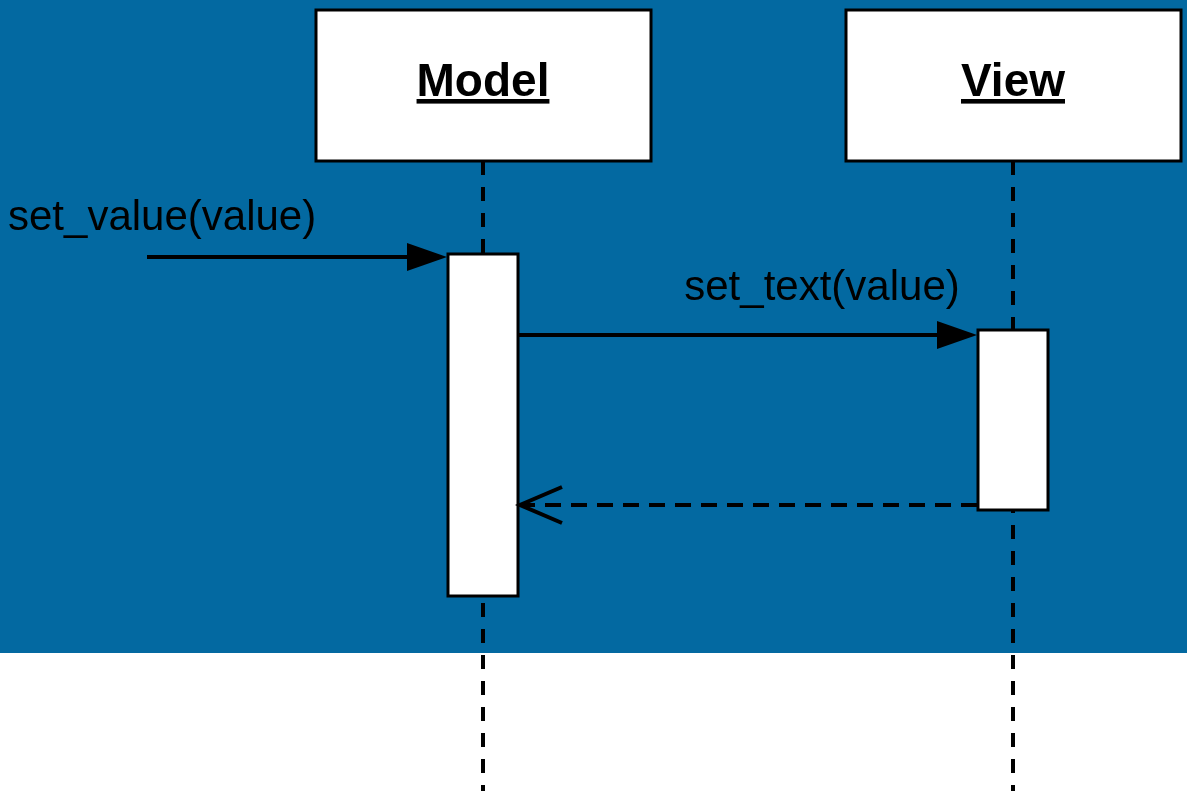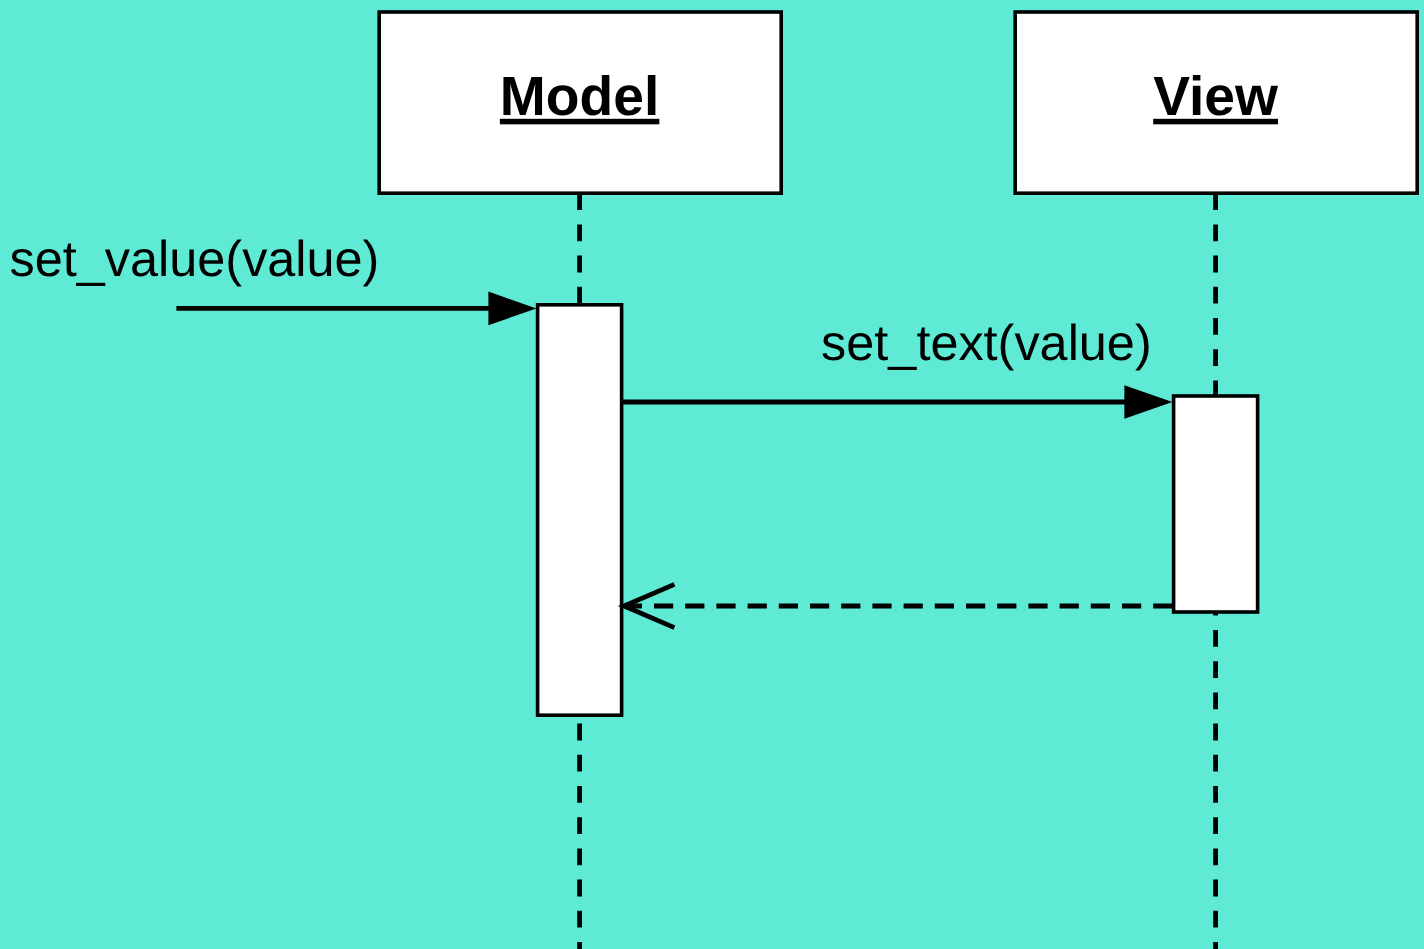--- a/index.html
+++ b/index.html
@@ -6,22 +6,22 @@
     margin: 0;
     padding: 0;
     background: #ffffff;
     width: 1187px;
     height: 791px;
     overflow: hidden;
   }
   .canvas {
     position: relative;
     width: 1187px;
-    height: 791px;
-    background: #5eead4;
+    height: 653px;
+    background: #0369a1;
   }
   svg { display: block; }
   text {
     font-family: "Liberation Sans", "DejaVu Sans", sans-serif;
     fill: #000000;
   }
   .participant-title {
     font-size: 46px;
     font-weight: bold;
     text-decoration: underline;

